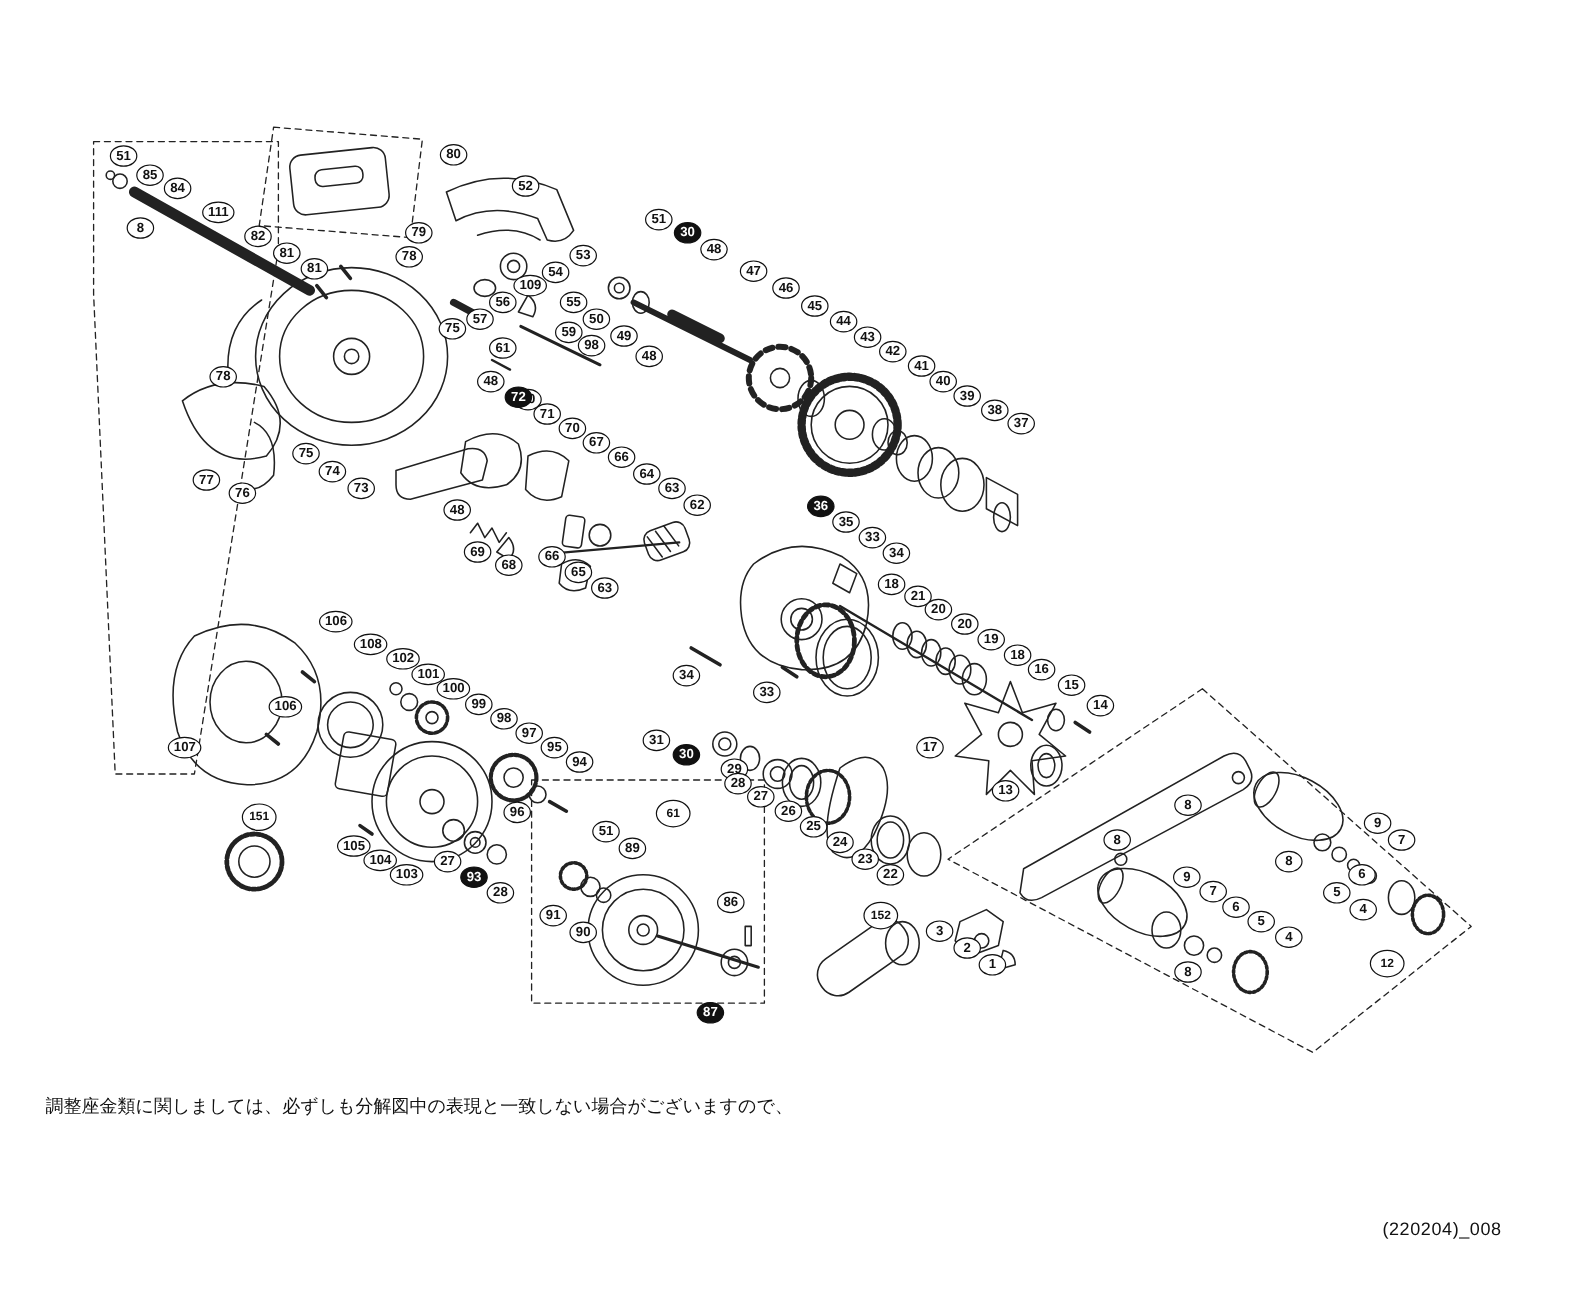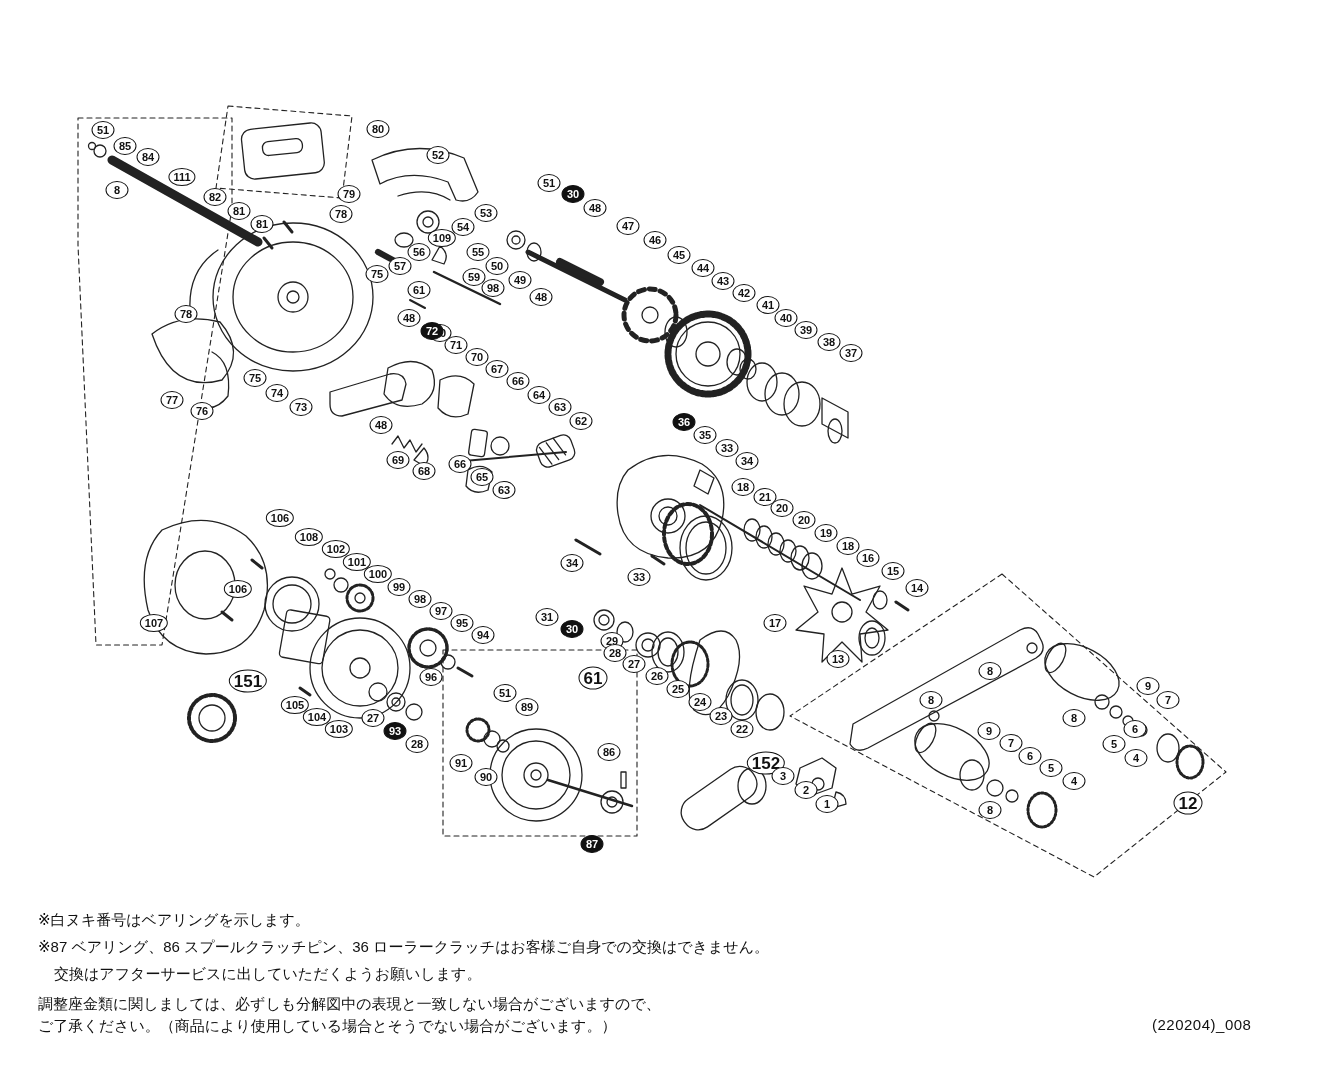--- a/index.html
+++ b/index.html
@@ -13,21 +13,21 @@
   .callout{
     position:absolute;transform:translate(-50%,-50%);
     min-width:13px;height:14px;padding:1px 4px;
     border:1.4px solid #111;border-radius:50%;
     background:#fff;color:#111;
     font-size:11px;font-weight:bold;line-height:1;
     display:flex;align-items:center;justify-content:center;
     white-space:nowrap;
   }
   .callout.filled{background:#111;color:#fff;}
-  .callout.lg{min-width:19px;height:19px;font-size:17px;margin-left:32px;}
+  .callout.lg{min-width:19px;height:19px;font-size:10px;}
   .notes{position:absolute;left:38px;top:906px;font-size:15px;}
   .notes .line{line-height:27px;}
   .notes .para2 .line{line-height:22px;}
   .notes .para2{margin-top:6px;}
   .notes .indent{padding-left:16px;}
   .doc-code{position:absolute;left:1152px;top:1016px;font-size:15px;letter-spacing:0.5px;}
 </style>
 </head>
 <body>
 
@@ -352,25 +352,19 @@
       <div class="callout" style="left: 1148px; top: 686px;">9</div>
       <div class="callout" style="left: 1168px; top: 700px;">7</div>
       <div class="callout" style="left: 1074px; top: 718px;">8</div>
       <div class="callout" style="left: 1135px; top: 729px;">6</div>
       <div class="callout" style="left: 1114px; top: 744px;">5</div>
       <div class="callout" style="left: 1136px; top: 758px;">4</div>
       <div class="callout lg" style="left: 1156px; top: 803px;">12</div>
     </div>
 
   <div class="notes">
-    <div class="para1">
-      <div class="line">※白ヌキ番号はベアリングを示します。</div>
-      <div class="line">※87 ベアリング、86 スプールクラッチピン、36 ローラークラッチはお客様ご自身での交換はできません。</div>
-      <div class="line indent">交換はアフターサービスに出していただくようお願いします。</div>
-    </div>
     <div class="para2">
       <div class="line">調整座金類に関しましては、必ずしも分解図中の表現と一致しない場合がございますので、</div>
-      <div class="line">ご了承ください。（商品により使用している場合とそうでない場合がございます。）</div>
     </div>
   </div>
 
   <div class="doc-code">(220204)_008</div>
 </div>
 
 </body></html>

